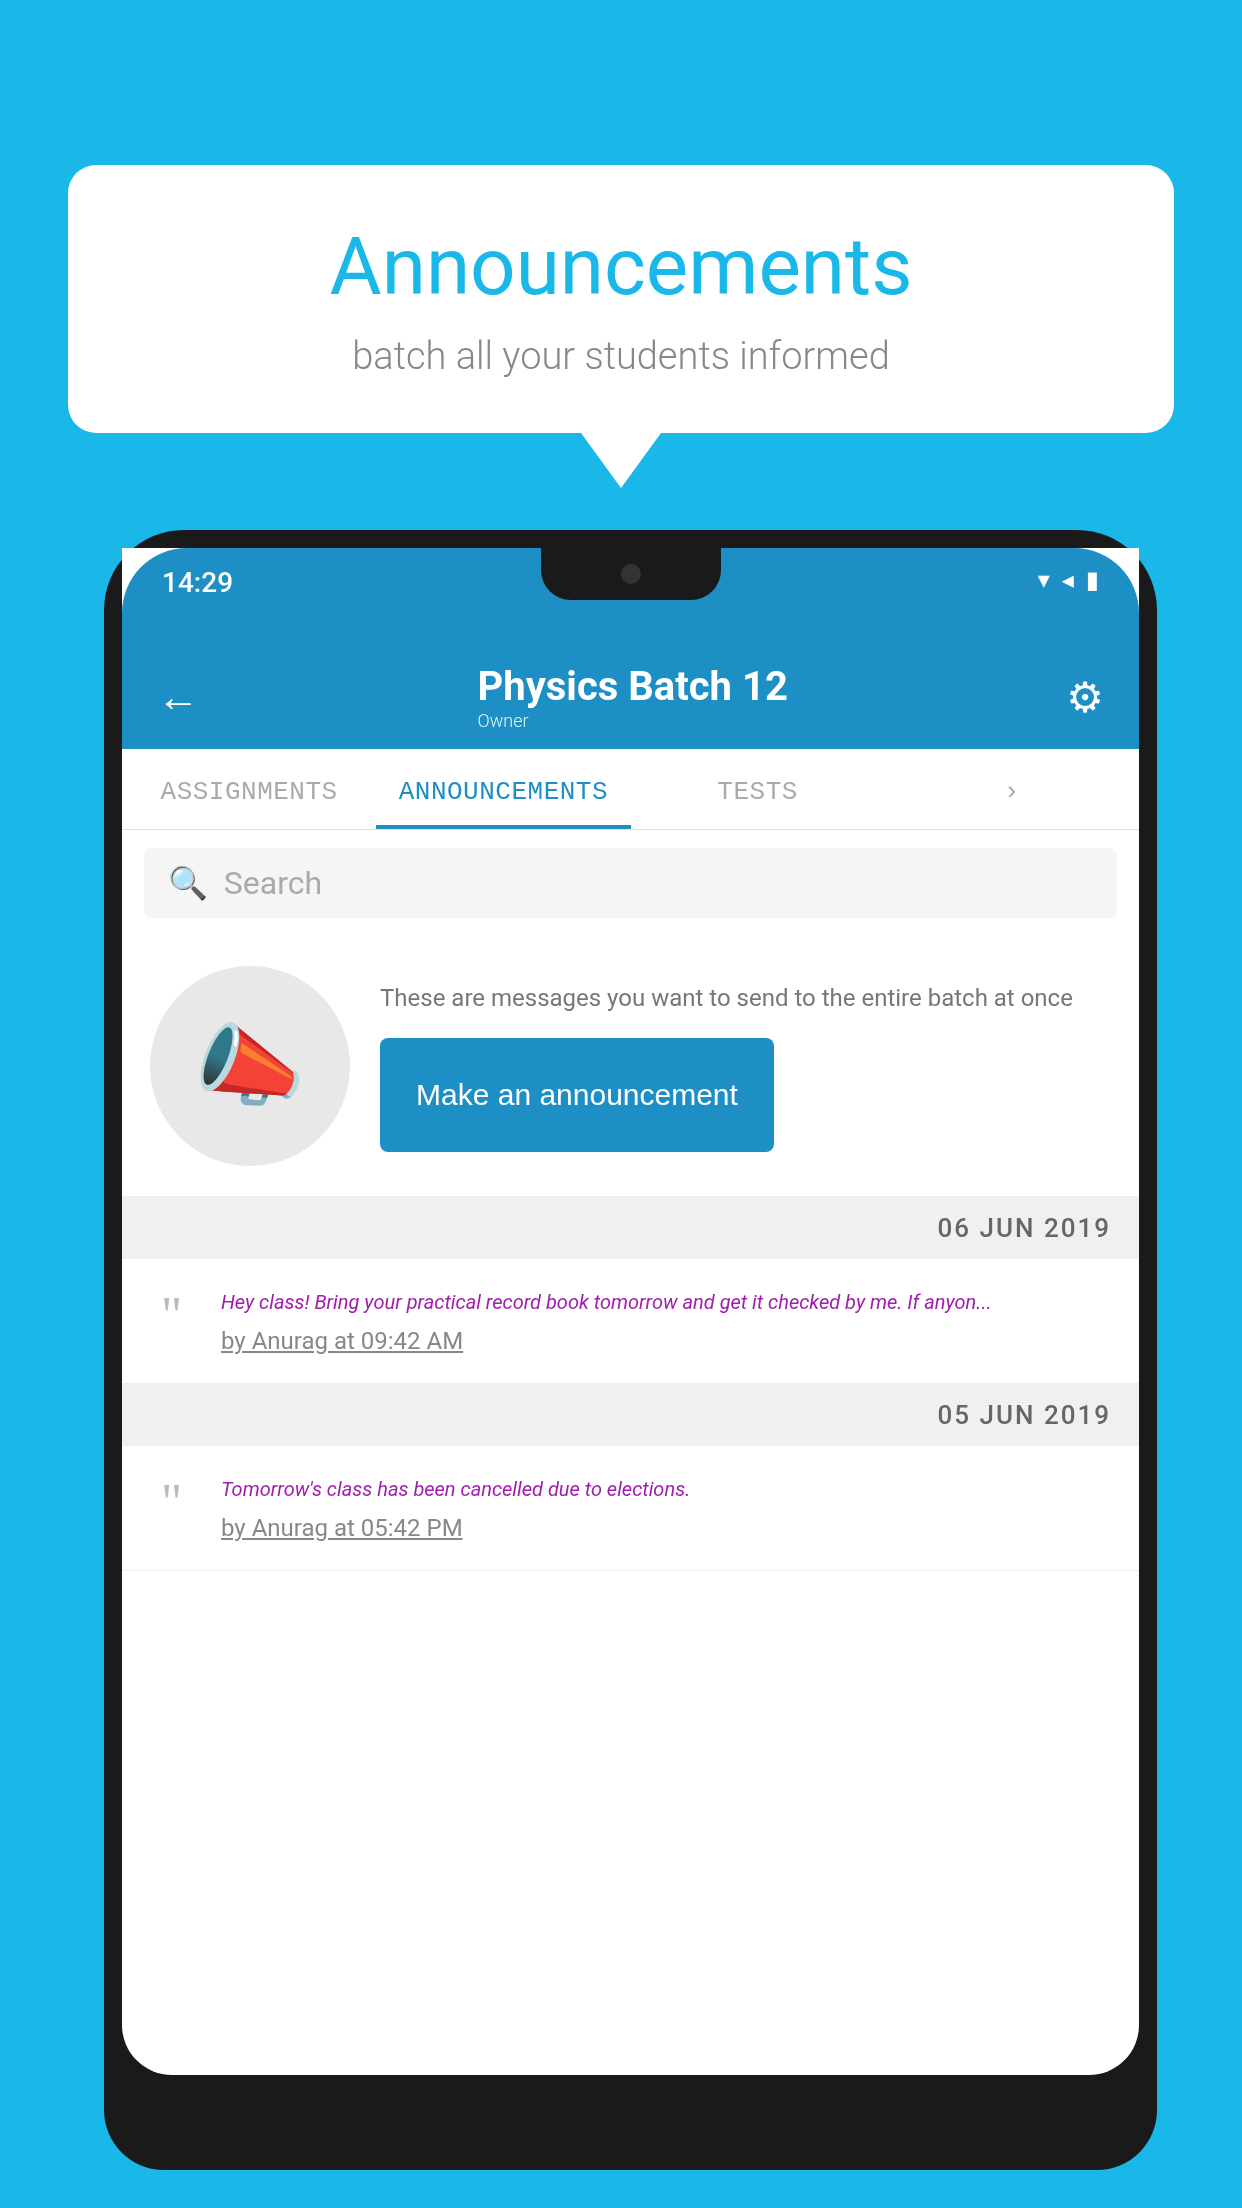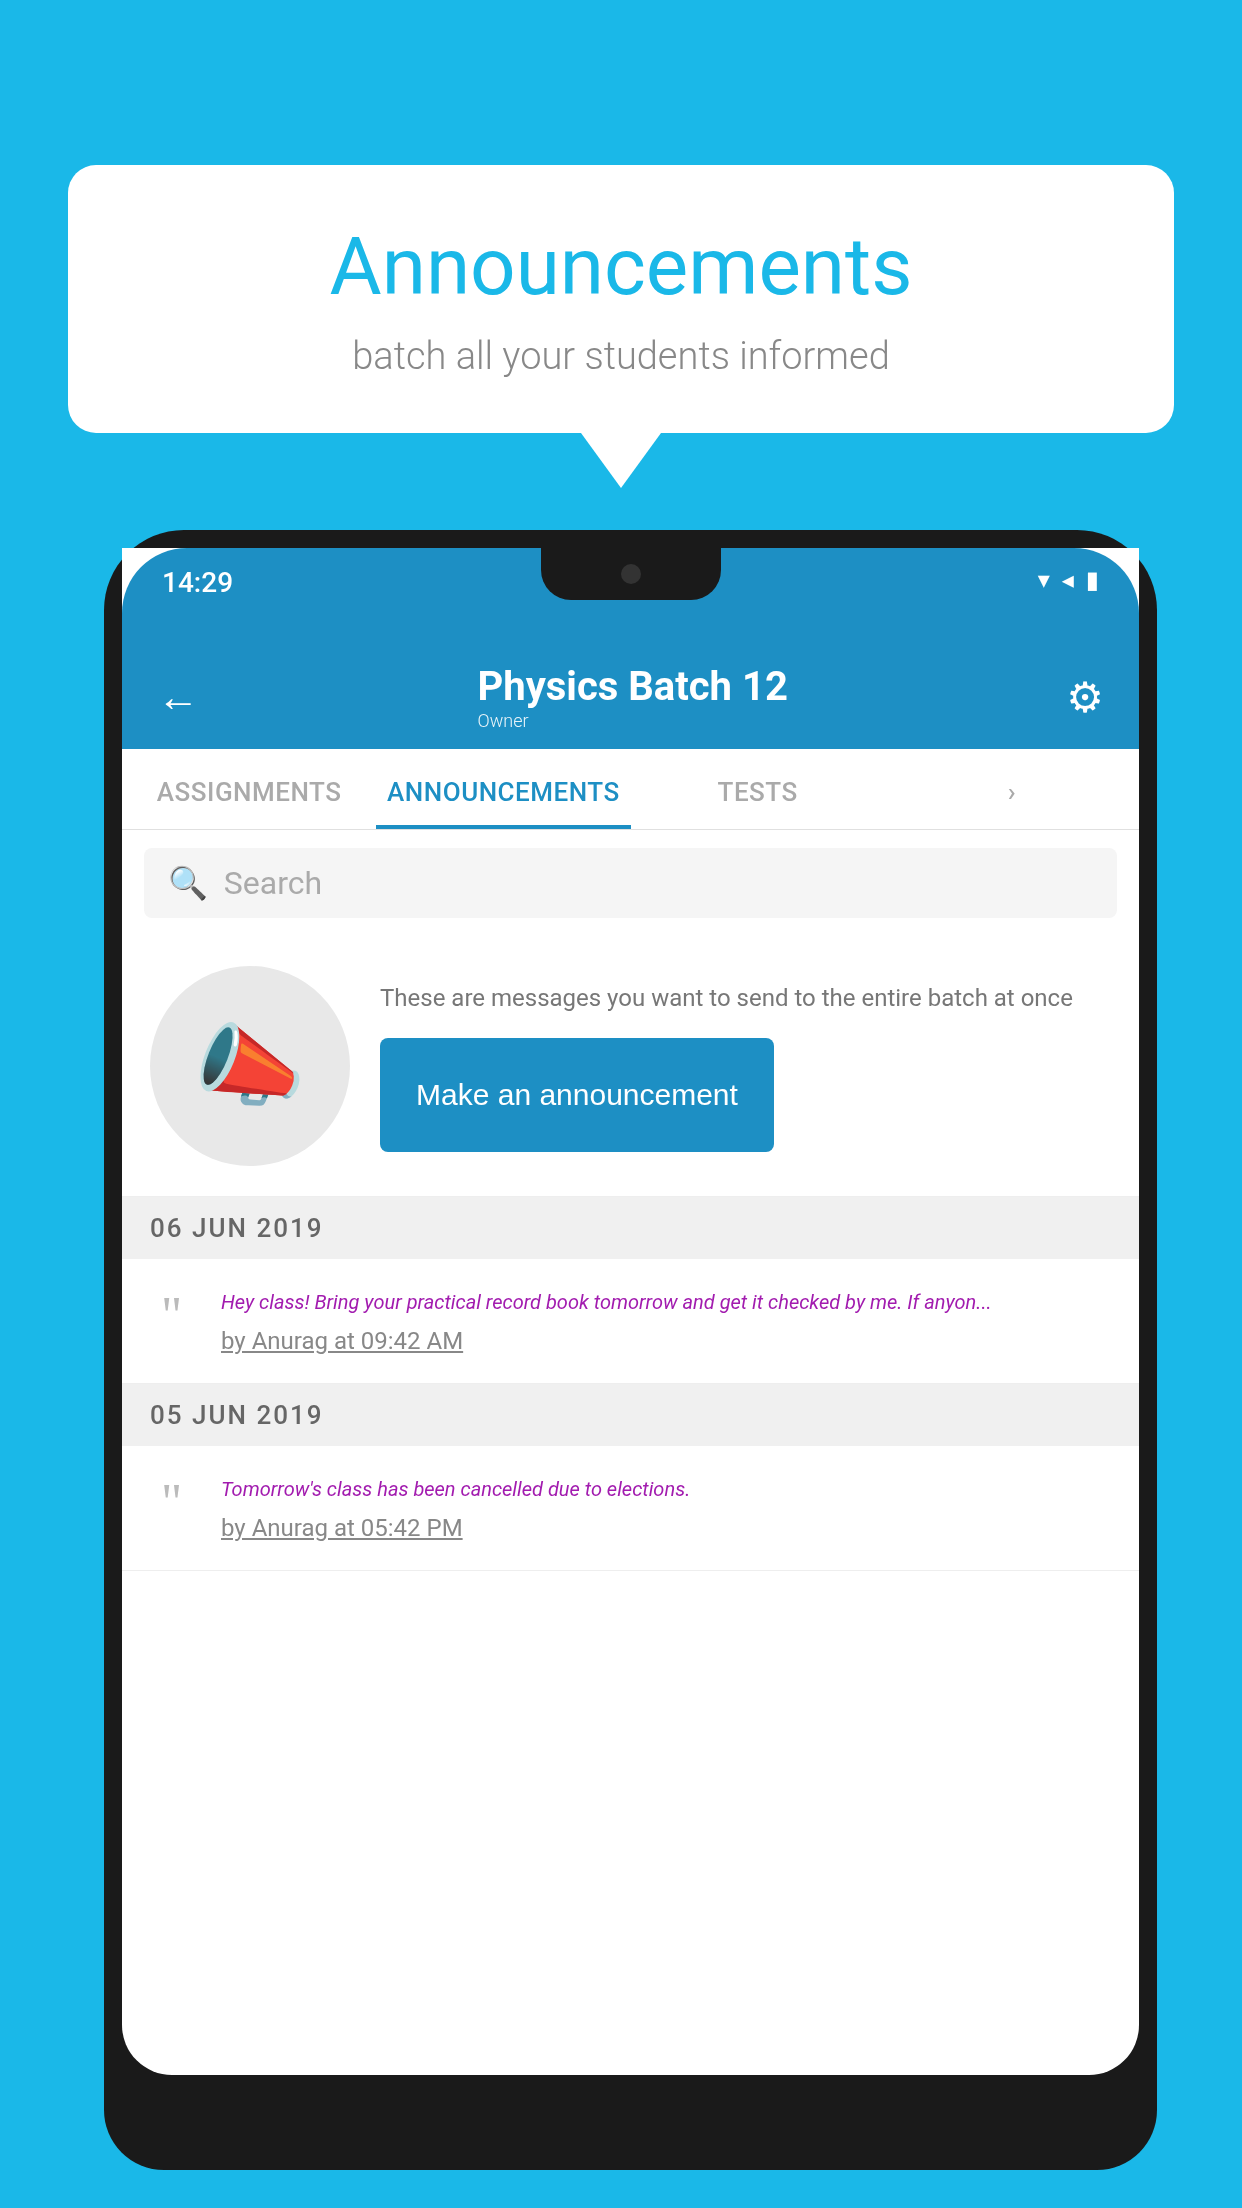--- a/index.html
+++ b/index.html
@@ -170,20 +170,21 @@
 
     .tab {
       flex: 1;
       text-align: center;
       padding: 28px 0 22px 0;
       font-size: 26px;
       font-weight: 500;
       color: #aaa;
       letter-spacing: 0.5px;
       position: relative;
+      font-family: Liberation Mono, monospace;
     }
 
     .tab.active {
       color: #1d8fc4;
     }
 
     .tab.active::after {
       content: '';
       position: absolute;
       bottom: 0;
@@ -276,20 +277,21 @@
     }
 
     
     .date-separator {
       background: #f0f0f0;
       padding: 16px 28px;
       color: #666;
       font-size: 26px;
       letter-spacing: 2px;
       font-weight: 500;
+      text-align: right;
     }
 
     
     .announcement-item {
       background: white;
       padding: 28px 28px 28px 22px;
       display: flex;
       gap: 22px;
       border-bottom: 1px solid #eee;
     }

